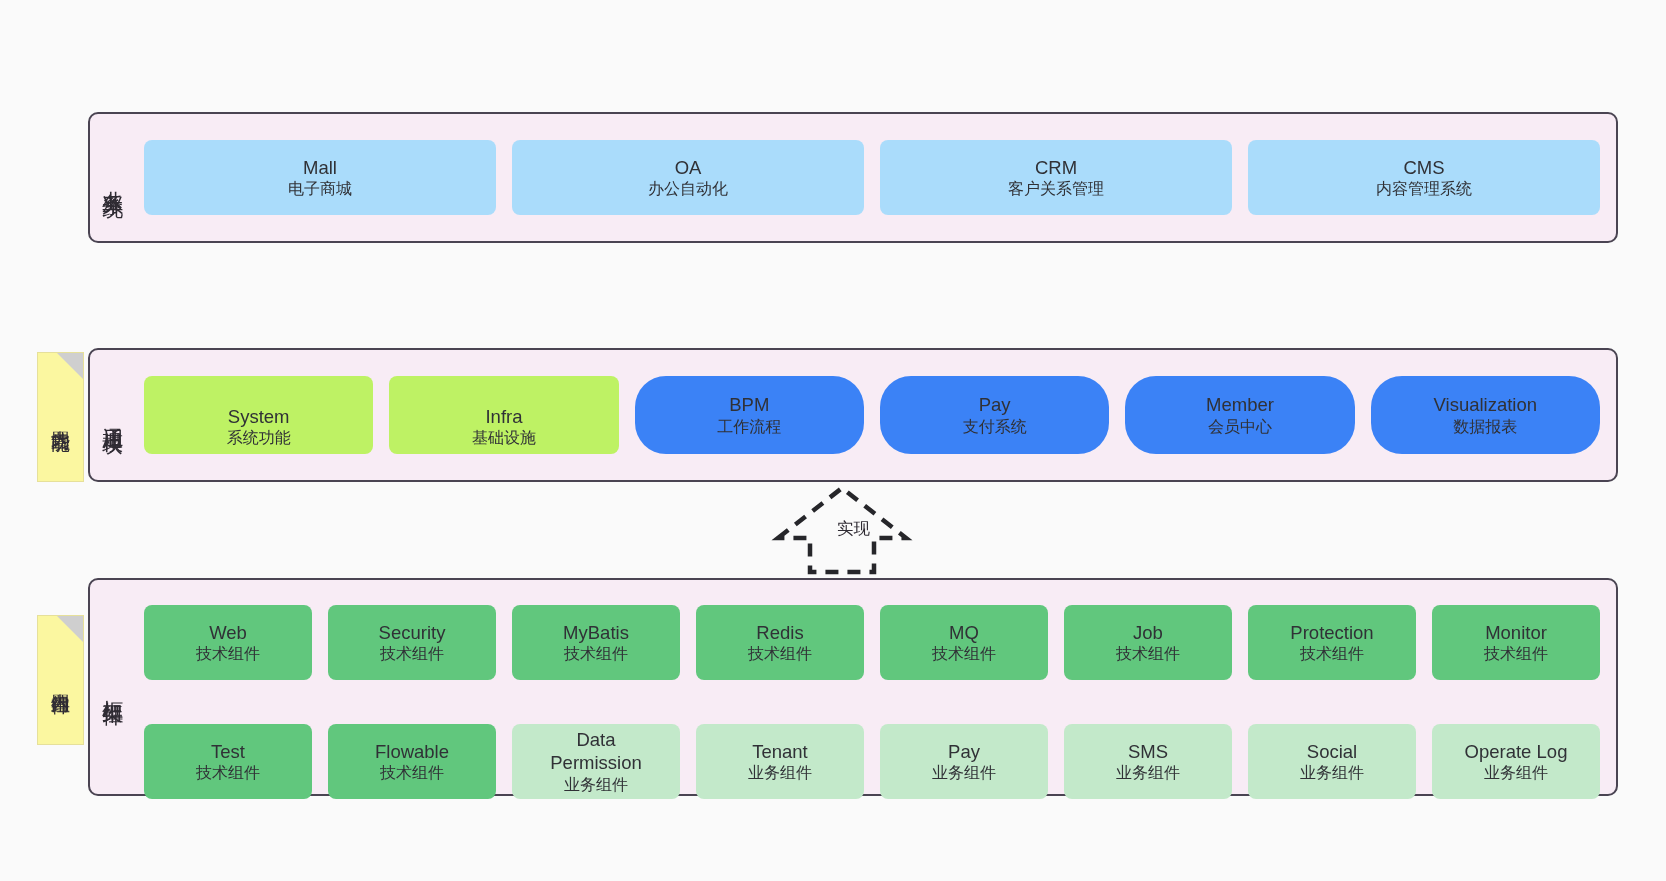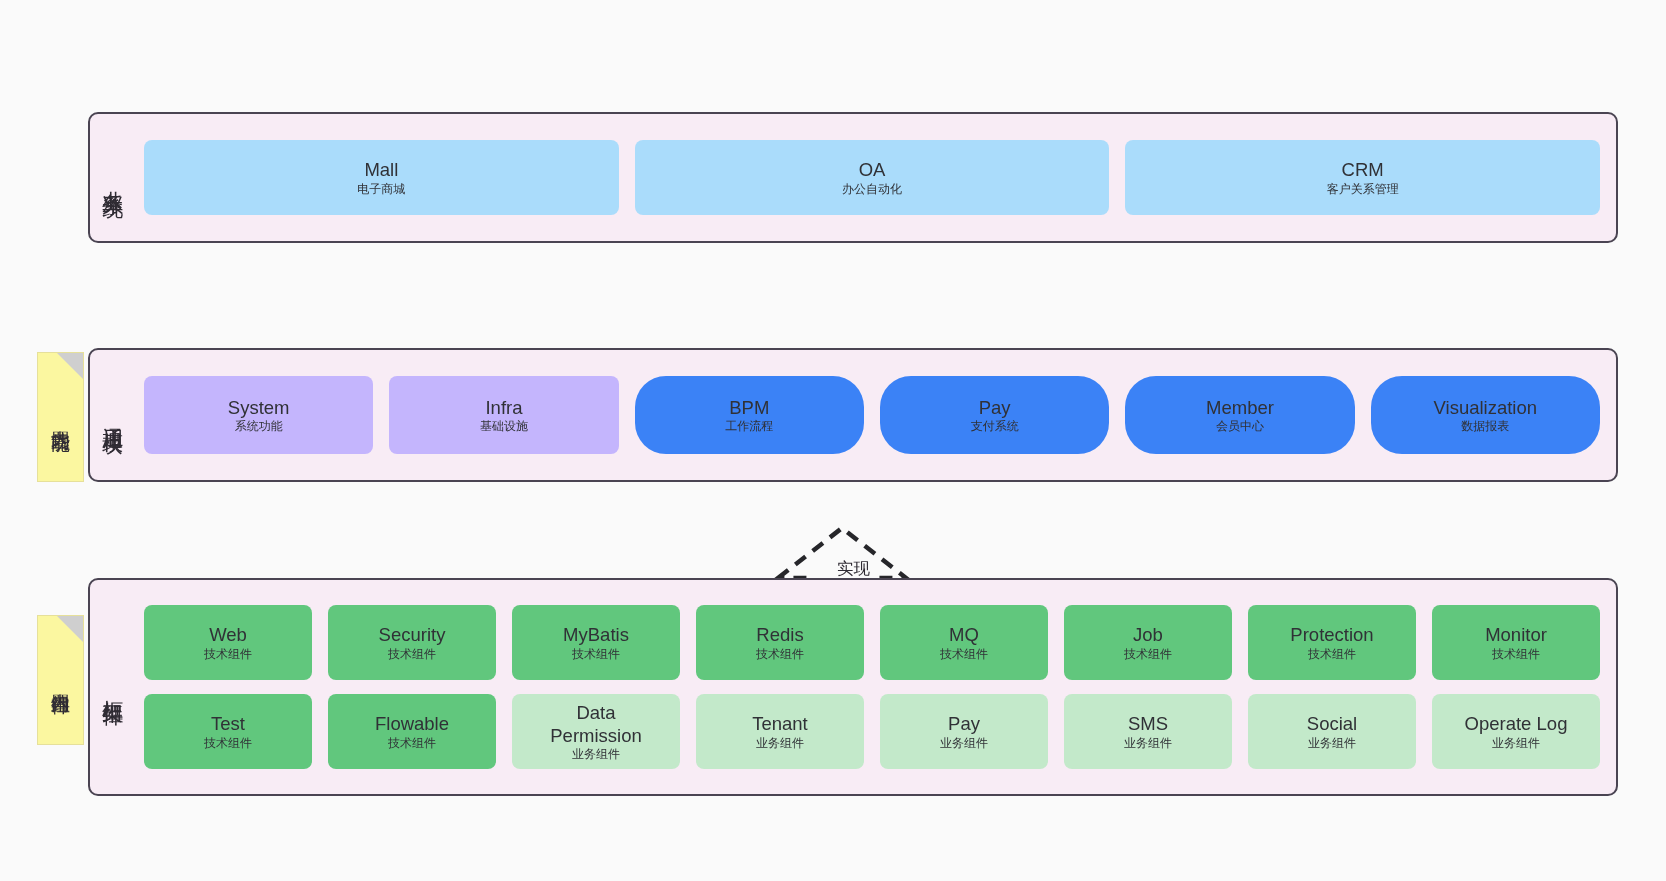--- a/index.html
+++ b/index.html
@@ -56,30 +56,30 @@
     flex-direction: column;
     align-items: center;
     justify-content: center;
     text-align: center;
     color: #303136;
     font-size: 18px;
     line-height: 1.26;
     padding: 6px 8px;
   }
   .node .t1 { font-size: 18.5px; }
-  .node .t2 { font-size: 12px; }
+  .node .t2 { font-size: 16px; }
   .node.blue  { background: #aadcfb; }
-  .node.red   { background: #c4b5fd; }
+  .node.red   { background: #bef264; justify-content: flex-end; }
   .node.pink  { background: #3b82f6; border-radius: 31px; }
   .node.green { background: #61c77d; }
   .node.lgreen{ background: #c3e9ca; }
 
   .layer-business .node { height: 75px; }
   .layer-module   .node { height: 78px; }
-  .layer-frame    .node { height: 75px; }
+  .layer-frame    .node { height: 75px; margin-top: 30px; }
 
   
   .sticky {
     position: absolute;
     background: #fbf7a0;
     border: 1px solid #e6e09a;
     display: flex;
     align-items: center;
     justify-content: center;
     font-size: 19px;
@@ -127,20 +127,24 @@
           <span class="t1">OA</span>
           <span class="t2">办公自动化</span>
         </div>
 
 
         <div class="node blue">
           <span class="t1">CRM</span>
           <span class="t2">客户关系管理</span>
         </div>
 
+        <div class="node blue">
+          <span class="t1">CMS</span>
+          <span class="t2">内容管理系统</span>
+        </div>
 
 
       </div>
     </div>
   </div>
 
 
   <div class="sticky" style="left:37px; top:352px; width:47px; height:130px;">
     <span class="fold"></span>
     <span>内置功能</span>
@@ -178,21 +182,21 @@
 
         <div class="node pink">
           <span class="t1">Visualization</span>
           <span class="t2">数据报表</span>
         </div>
 
       </div>
     </div>
   </div>
 
-  <div class="arrow" style="left:765px; top:520px;">
+  <div class="arrow" style="left:765px; top:480px;">
     <svg width="180" height="95" viewBox="0 0 180 95">
       <path d="M 13 58 L 77 8 L 141 58 L 109 58 L 109 92 L 45 92 L 45 58 Z" fill="#fafafa" stroke="#26262a" stroke-width="4.5" stroke-dasharray="13,9" stroke-linejoin="miter"></path>
     </svg>
     <span class="arrow-label" style="left:72px; top:38px;">实现</span>
   </div>
 
   <div class="sticky" style="left:37px; top:615px; width:47px; height:130px;">
     <span class="fold"></span>
     <span>内置组件</span>
   </div>

